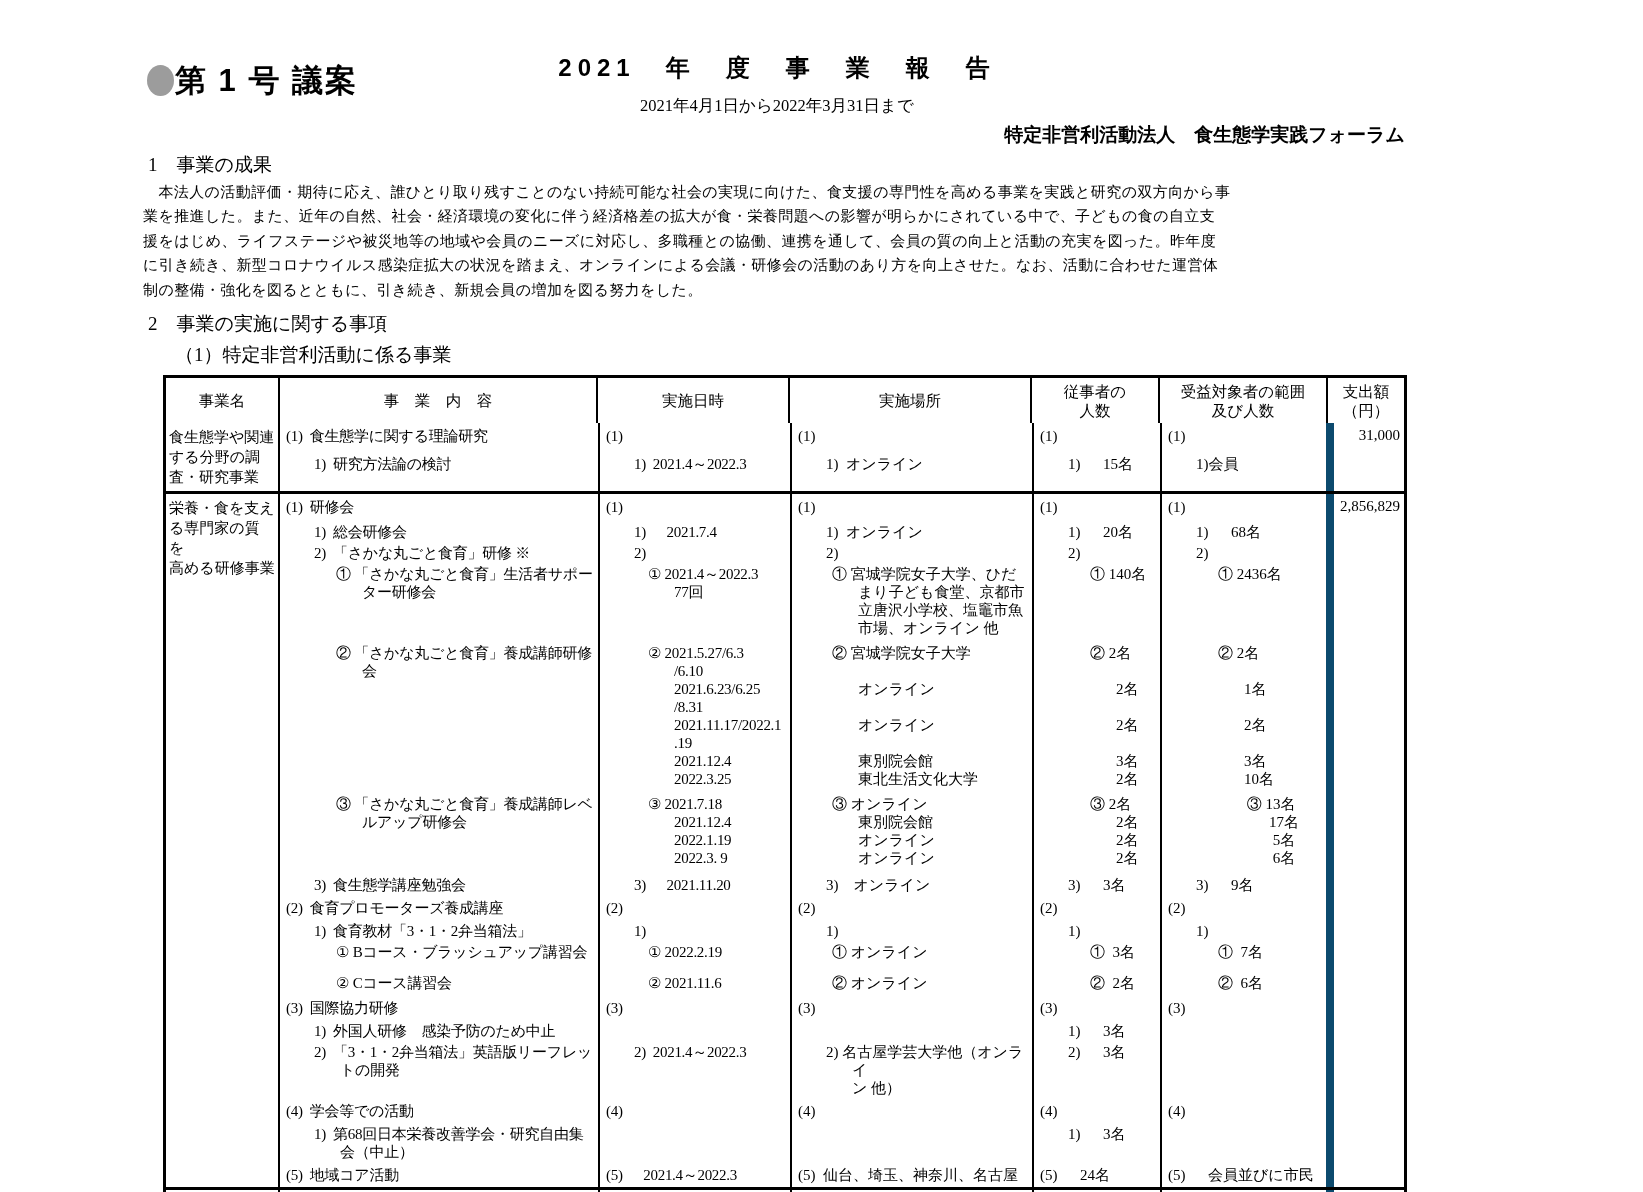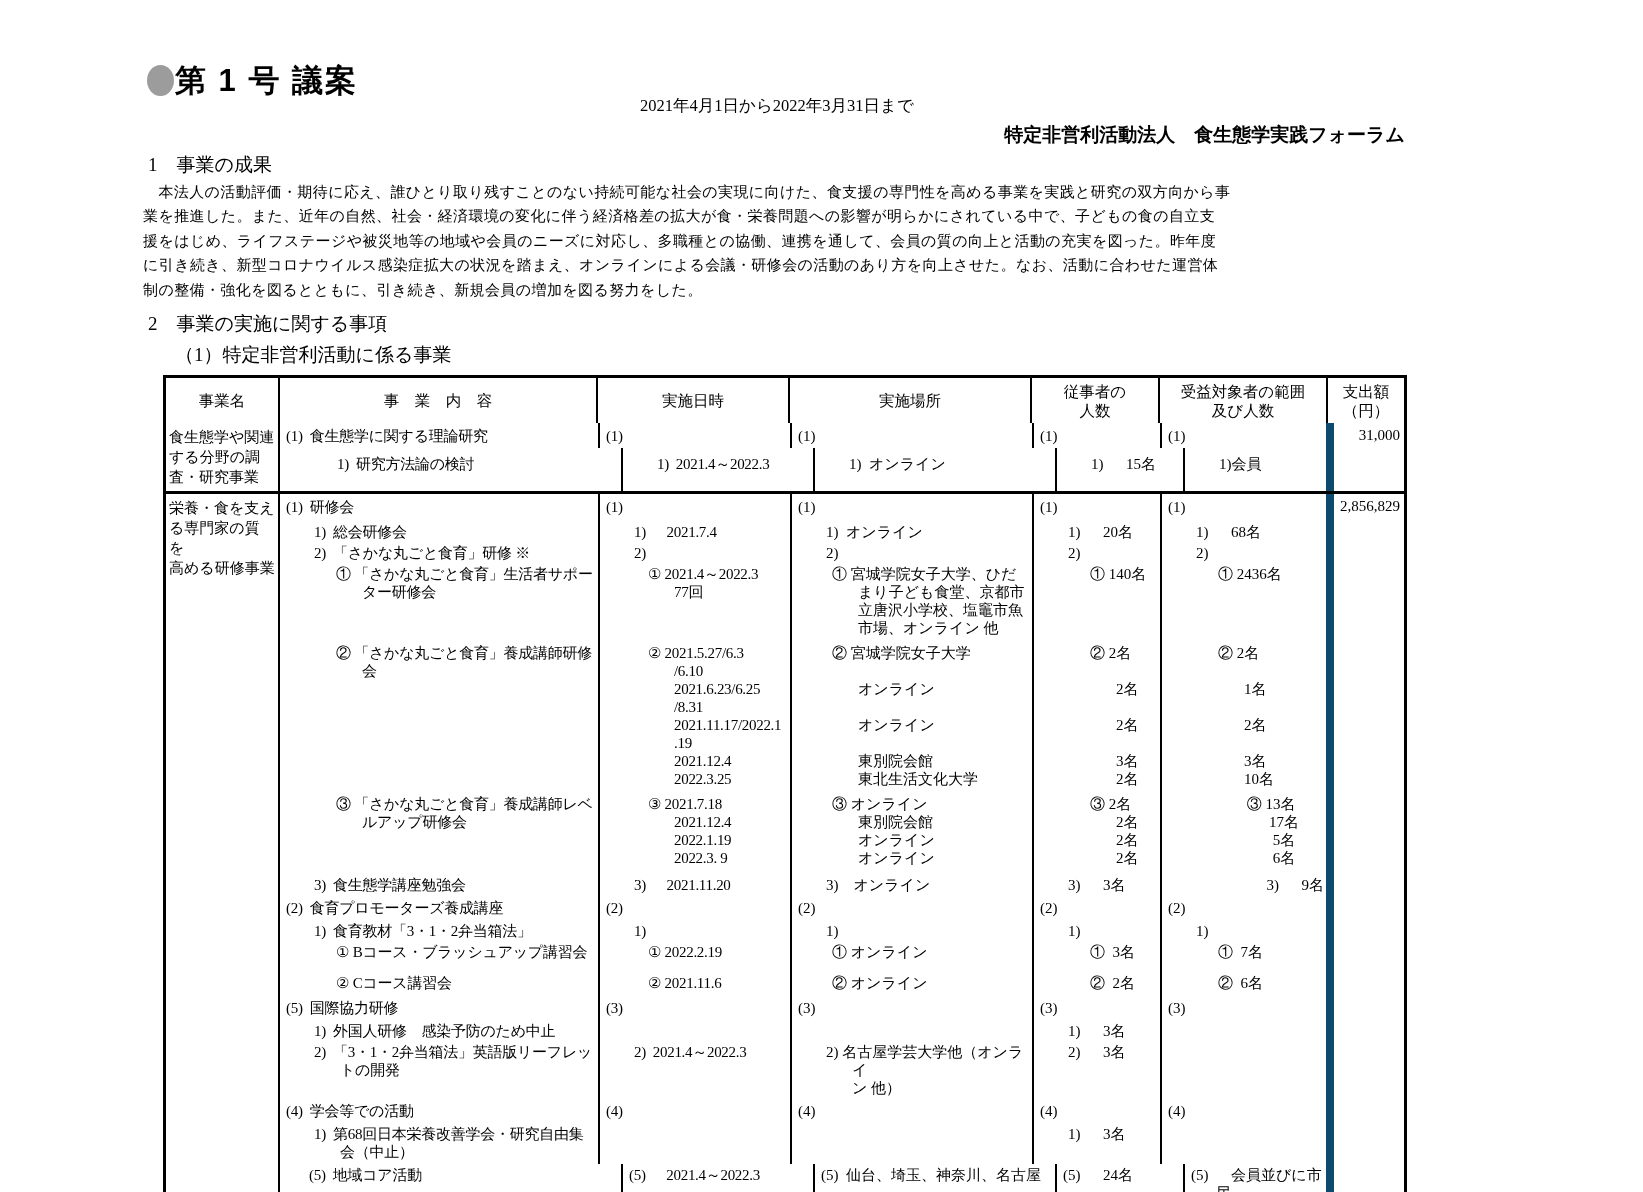--- a/index.html
+++ b/index.html
@@ -36,41 +36,42 @@
   .trow { display: grid; grid-template-columns: 112px 1048px 1fr; }
   .trow + .trow { border-top: 3px solid #000; }
   .thead { display: grid; grid-template-columns: 112px 318px 192px 242px 128px 168px 1fr; }
   .hcell { border-left: 2px solid #000; min-height: 45px; display: flex; align-items: center;
            justify-content: center; text-align: center; font-size: 15.5px; line-height: 19px;
            white-space: pre-line; padding: 2px; }
   .hcell:first-child { border-left: none; }
   .name-cell { padding: 4px 3px; font-size: 15px; line-height: 20px; white-space: pre-wrap; }
   .tmid { border-left: 2px solid #000; display: flex; flex-direction: column; }
   .line-row { display: grid; grid-template-columns: 318px 192px 242px 128px 1fr; }
-  .line-row:last-child { flex: 1; padding-left: 23px; }
+  .line-row:last-child { flex: 1; }
   .lcell { border-left: 2px solid #000; font-size: 15px; line-height: 18px; padding-bottom: 3px;
            padding-right: 2px; white-space: pre-wrap; overflow: hidden; }
   .lcell.col-c { border-left: none; letter-spacing: -0.25px; }
   .col-d { letter-spacing: -0.3px; }
   .exp-cell { border-left: 8px solid #0c4a6e; text-align: right; padding: 4px 4px 0 0; font-size: 15px; }
   
   .i0 { padding-left: 32px; text-indent: -26px; }
   .i1 { padding-left: 60px; text-indent: -26px; }
   .i2 { padding-left: 82px; text-indent: -26px; }
   .col-p.i2 { padding-left: 66px; }
   .col-d.i2 { padding-left: 74px; }
 </style>
 </head>
 <body>
 
 <div class="page">
   <div class="content">
 
     <div class="doc-header">
       <div class="proposal"><span class="bullet"></span><span>第 1 号 議案</span></div>
+      <div class="doc-title">2021　年　度　事　業　報　告</div>
       <div class="doc-period">2021年4月1日から2022年3月31日まで</div>
       <div class="doc-org">特定非営利活動法人　食生態学実践フォーラム</div>
     </div>
 
     <div class="sec-heading">1　事業の成果</div>
 
     <div class="paragraph">
       <div>　本法人の活動評価・期待に応え、誰ひとり取り残すことのない持続可能な社会の実現に向けた、食支援の専門性を高める事業を実践と研究の双方向から事</div>
       <div>業を推進した。また、近年の自然、社会・経済環境の変化に伴う経済格差の拡大が食・栄養問題への影響が明らかにされている中で、子どもの食の自立支</div>
       <div>援をはじめ、ライフステージや被災地等の地域や会員のニーズに対応し、多職種との協働、連携を通して、会員の質の向上と活動の充実を図った。昨年度</div>
@@ -209,21 +210,21 @@
                 <div class="lcell col-b i2" style="padding-top: 4px; text-align: center;">③ 13名
 17名
 5名
 6名</div>
               </div>
               <div class="line-row">
                 <div class="lcell col-c i1" style="padding-top: 6px;">3)  食生態学講座勉強会</div>
                 <div class="lcell col-d i1" style="padding-top: 6px;">3)      2021.11.20</div>
                 <div class="lcell col-p i1" style="padding-top: 6px;">3)    オンライン</div>
                 <div class="lcell col-s i1" style="padding-top: 6px;">3)      3名</div>
-                <div class="lcell col-b i1" style="padding-top: 6px; text-align: right;">3)      9名</div>
+                <div class="lcell col-b i1" style="padding-top: 6px;">3)      9名</div>
               </div>
               <div class="line-row">
                 <div class="lcell col-c i0" style="padding-top: 2px;">(2)  食育プロモーターズ養成講座</div>
                 <div class="lcell col-d i0" style="padding-top: 2px;">(2)</div>
                 <div class="lcell col-p i0" style="padding-top: 2px;">(2)</div>
                 <div class="lcell col-s i0" style="padding-top: 2px;">(2)</div>
                 <div class="lcell col-b i0" style="padding-top: 2px;">(2)</div>
               </div>
               <div class="line-row">
                 <div class="lcell col-c i1" style="padding-top: 2px;">1)  食育教材「3・1・2弁当箱法」</div>
@@ -240,21 +241,21 @@
                 <div class="lcell col-b i2">①  7名</div>
               </div>
               <div class="line-row">
                 <div class="lcell col-c i2" style="padding-top: 10px;">② Cコース講習会</div>
                 <div class="lcell col-d i2" style="padding-top: 10px;">② 2021.11.6</div>
                 <div class="lcell col-p i2" style="padding-top: 10px;">② オンライン</div>
                 <div class="lcell col-s i2" style="padding-top: 10px;">②  2名</div>
                 <div class="lcell col-b i2" style="padding-top: 10px;">②  6名</div>
               </div>
               <div class="line-row">
-                <div class="lcell col-c i0" style="padding-top: 4px;">(5)  国際協力研修</div>
+                <div class="lcell col-c i0" style="padding-top: 4px;">(3)  国際協力研修</div>
                 <div class="lcell col-d i0" style="padding-top: 4px;">(3)</div>
                 <div class="lcell col-p i0" style="padding-top: 4px;">(3)</div>
                 <div class="lcell col-s i0" style="padding-top: 4px;">(3)</div>
                 <div class="lcell col-b i0" style="padding-top: 4px;">(3)</div>
               </div>
               <div class="line-row">
                 <div class="lcell col-c i1" style="padding-top: 2px;">1)  外国人研修　感染予防のため中止</div>
                 <div class="lcell col-d" style="padding-top: 2px;"></div>
                 <div class="lcell col-p" style="padding-top: 2px;"></div>
                 <div class="lcell col-s i1" style="padding-top: 2px;">1)      3名</div>

